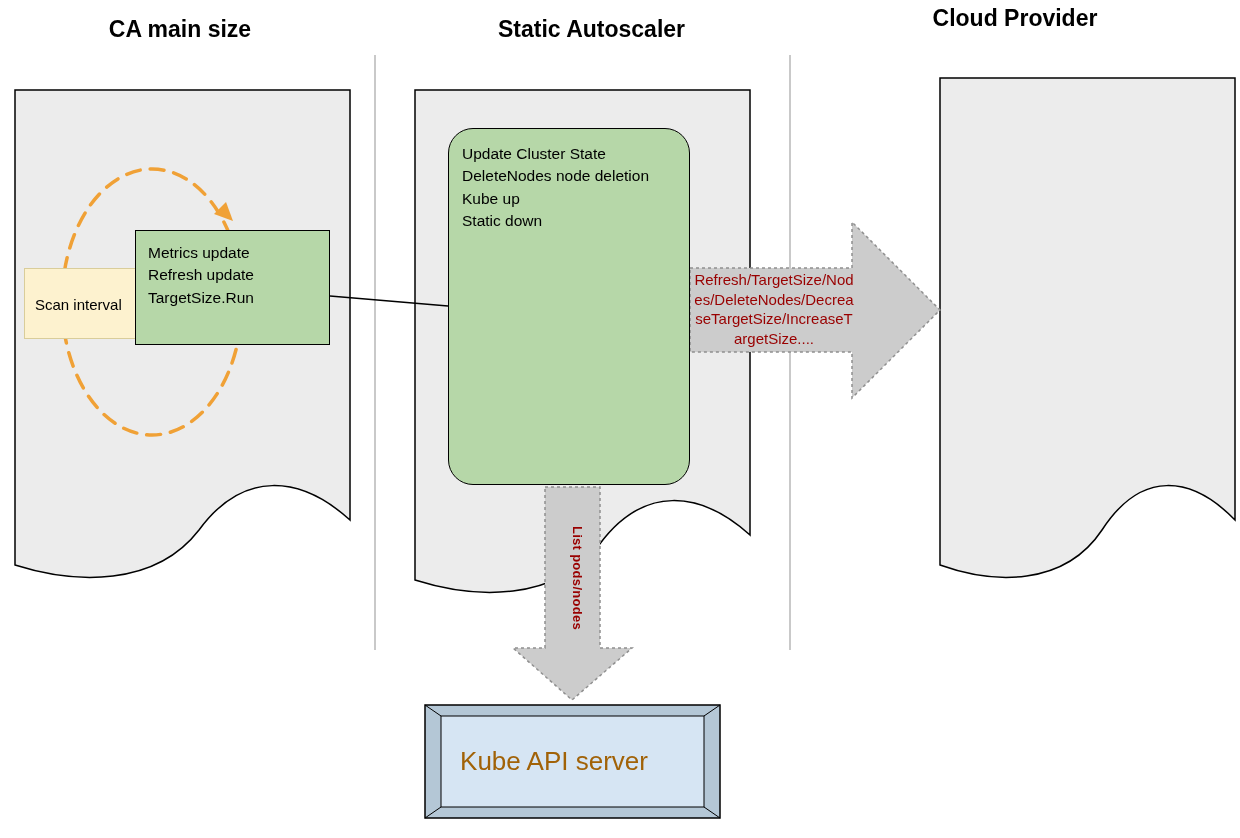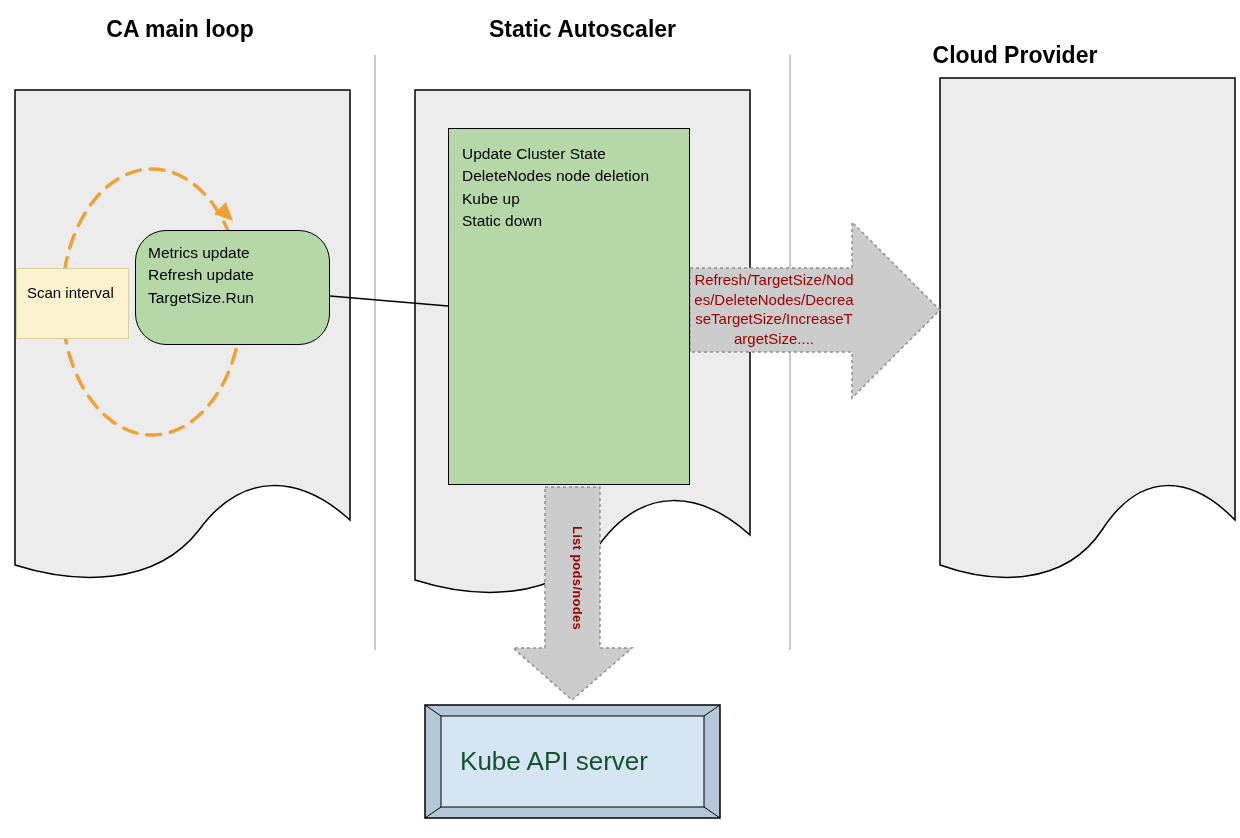--- a/index.html
+++ b/index.html
@@ -12,40 +12,40 @@
   .col-title {
     position:absolute; font-size:23px; font-weight:bold; color:#000; text-align:center;
   }
   .greenbox {
     position:absolute; background:#b6d7a8; border:1px solid #000000;
     font-size:15.5px; color:#000; line-height:1.45;
   }
   .greenbox .line { white-space:normal; }
   .yellowbox {
     position:absolute; background:#fdf2cf; border:1px solid #d9cd9a;
-    font-size:15px; color:#000; line-height:1.4; padding:13px 10px;
+    font-size:15px; color:#000; line-height:1.4; padding:25px 10px;margin-left:8px;
   }
   .arrow-label-h {
     position:absolute; left:693px; top:264px; width:162px; height:90px;
     display:flex; align-items:center; justify-content:center; text-align:center;
     color:#990000; font-size:15px; line-height:1.3; word-break:break-all;
   }
   .arrow-label-v {
     position:absolute; left:585px; top:498px; width:160px; height:18px;
     transform:rotate(90deg); transform-origin:0 0;
     color:#990000; font-size:13px; font-weight:bold; letter-spacing:0.3px;
     text-align:center;
   }
   .kube-label {
     position:absolute; left:441px; top:716px; width:226px; height:91px;
     display:flex; align-items:center; justify-content:center;
-    font-size:26px; color:#14532d;
+    font-size:26px; color:#a16207;
   }
-  .mainloop-box { left:135px; top:230px; width:195px; height:115px; padding:11px 12px;border-radius:31px; }
-  .autoscaler-box { left:448px; top:128px; width:242px; height:357px; padding:14px 13px; }
+  .mainloop-box { left:135px; top:230px; width:195px; height:115px; padding:11px 12px; }
+  .autoscaler-box { left:448px; top:128px; width:242px; height:357px; padding:14px 13px;border-radius:25px; }
 </style>
 </head>
 <body>
 
 <div class="stage">
 
   <svg class="underlay" viewBox="0 0 1240 838">
 
     <line x1="375" y1="55" x2="375" y2="650" stroke="#c9c9c9" stroke-width="2"></line>
     <line x1="790" y1="55" x2="790" y2="650" stroke="#c9c9c9" stroke-width="2"></line>
@@ -68,23 +68,23 @@
     <rect x="425" y="705" width="295" height="113" fill="#b4c7d6" stroke="#000" stroke-width="1.5"></rect>
     <rect x="441" y="716" width="263" height="91" fill="#d6e5f3" stroke="#000" stroke-width="1"></rect>
     <g stroke="#000" stroke-width="1">
       <line x1="425" y1="705" x2="441" y2="716"></line>
       <line x1="720" y1="705" x2="704" y2="716"></line>
       <line x1="425" y1="818" x2="441" y2="807"></line>
       <line x1="720" y1="818" x2="704" y2="807"></line>
     </g>
   </svg>
 
-  <div class="col-title" style="left:0px; top:16px; width:360px;">CA main loop</div>
-  <div class="col-title" style="left:415px; top:16px; width:335px;">Static Autoscaler</div>
-  <div class="col-title" style="left:895px; top:5px; width:240px;margin-top:37px;">Cloud Provider</div>
+  <div class="col-title" style="left:0px; top:16px; width:360px;">CA main size</div>
+  <div class="col-title" style="left:424px; top:16px; width:335px;">Static Autoscaler</div>
+  <div class="col-title" style="left:895px; top:5px; width:240px;">Cloud Provider</div>
 
   <div class="yellowbox" style="left:16px; top:268px; width:113px; height:71px;">Scan interval</div>
 
   <div class="greenbox mainloop-box">
     <div class="line">Metrics update</div>
     <div class="line">Refresh update</div>
     <div class="line">TargetSize.Run</div>
   </div>
 
   <div class="greenbox autoscaler-box">

